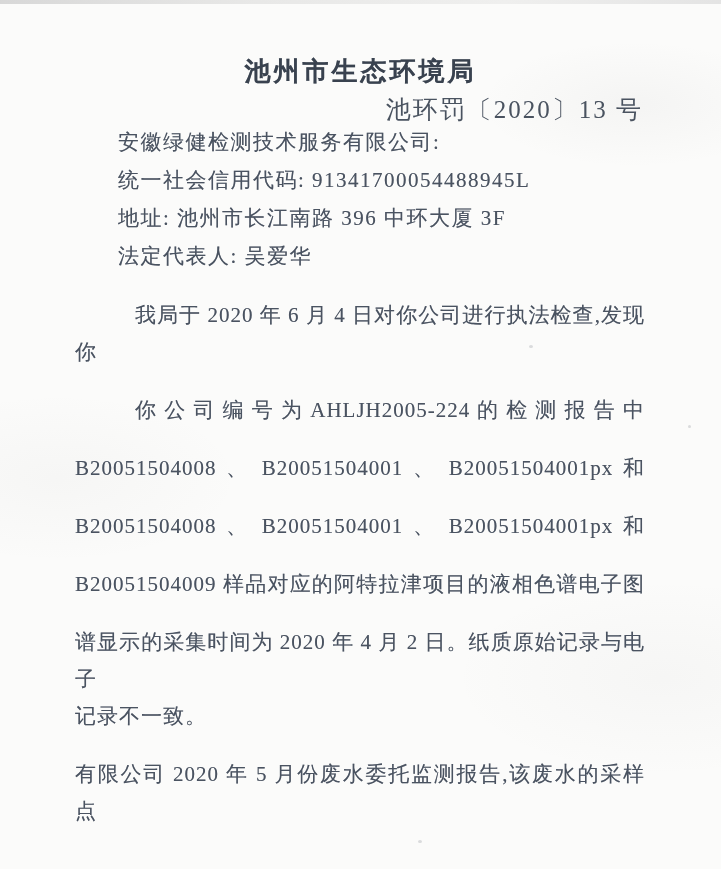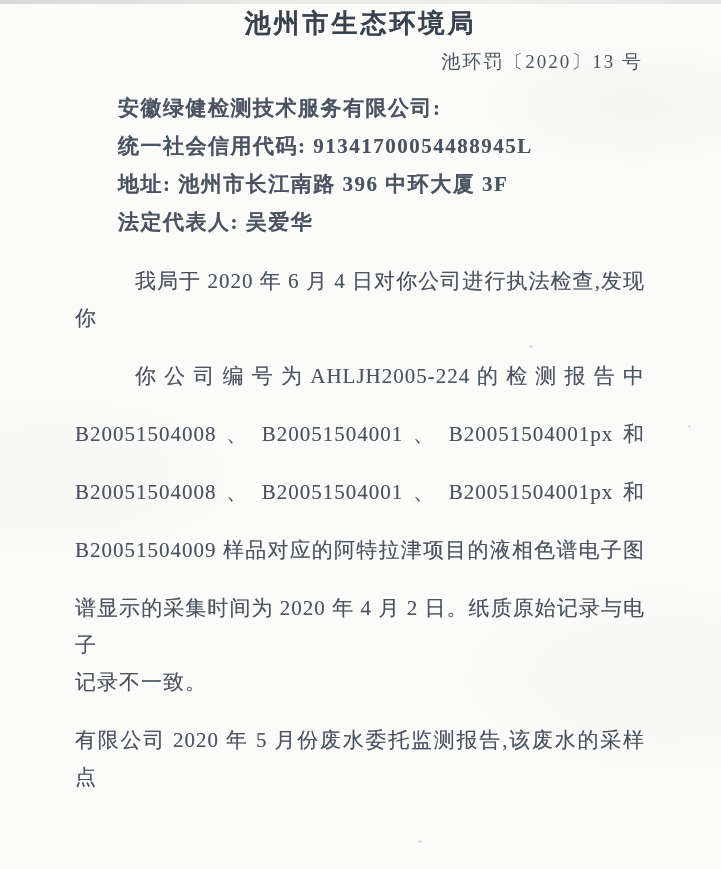--- a/index.html
+++ b/index.html
@@ -30,40 +30,40 @@
     padding-top:7px;
     text-align:center;
     color:#39424f;
     font-weight:bold;
     text-shadow:0 0 .6px rgba(57,66,79,.55);
   }
   .title-line{
     font-size:26px;
     line-height:33px;
     letter-spacing:3px;
+    margin-top:48px;
   }
   .doc-number{
     margin-top:9px;
     padding-right:78px;
     text-align:right;
-    font-size:19px;
+    font-size:25px;
     line-height:26px;
     letter-spacing:2px;
     color:#4a5360;
   }
   .content{
     padding:0 76px 0 75px;
     font-size:21px;
     color:#4a5361;
     text-shadow:0 0 .5px rgba(74,83,97,.45);
   }
   .addressee{
-    margin-top:14px;
+    margin-top:0;
     padding-left:43px;
-    font-weight:bold;
   }
   .addressee .ln{
     line-height:38px;
     letter-spacing:1.5px;
     text-align:left;
   }
   .body-text{
     margin-top:22px;
   }
   .ln{

